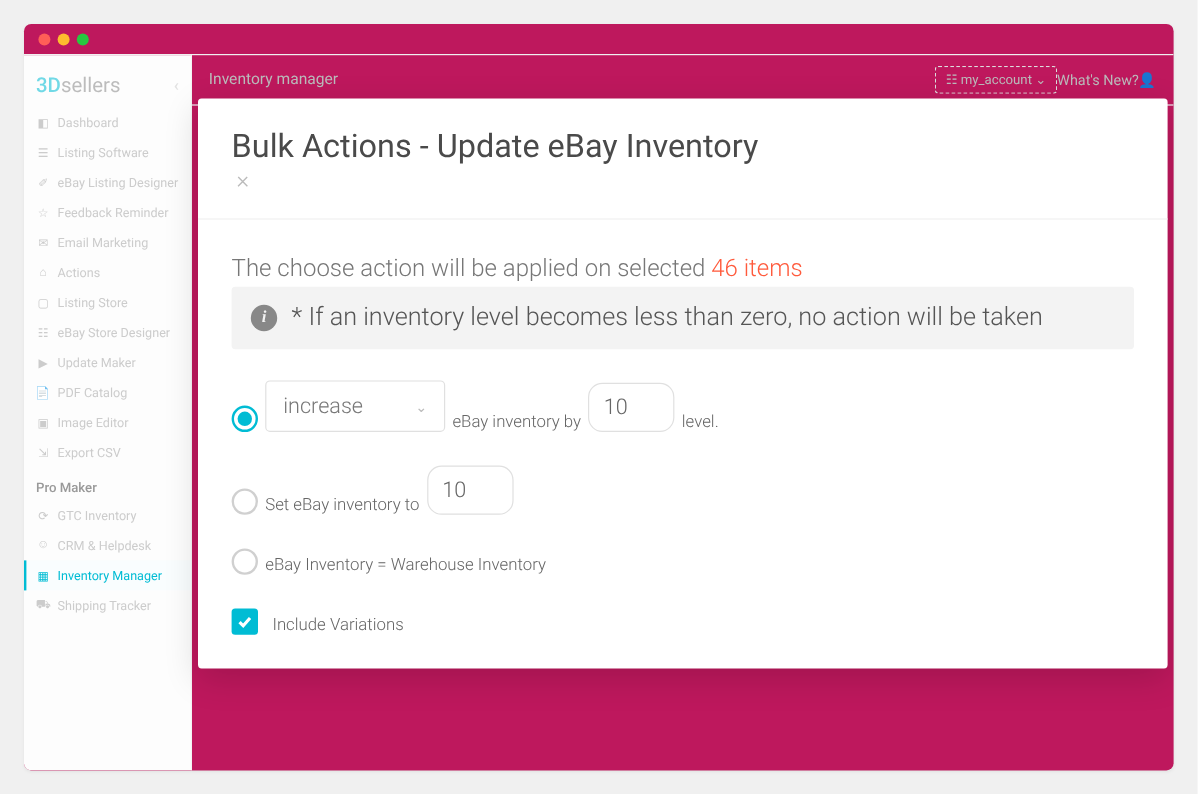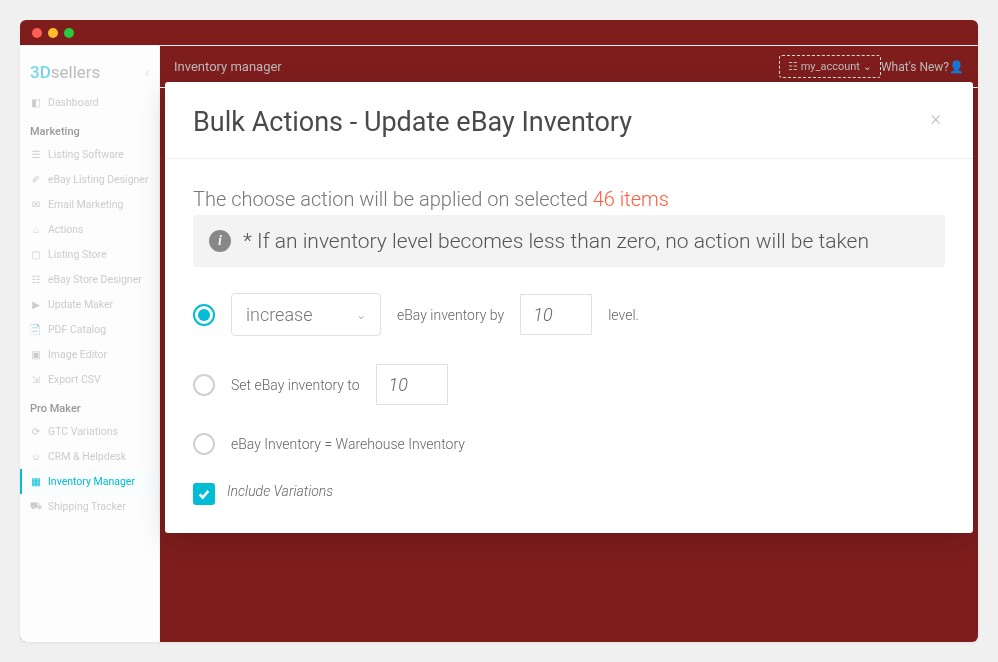--- a/index.html
+++ b/index.html
@@ -1,17 +1,17 @@
 <!DOCTYPE html>
 <html><head>
   <meta charset="utf-8">
   <style>
     * { margin: 0; padding: 0; box-sizing: border-box; font-family: -apple-system, BlinkMacSystemFont, "Segoe UI", Roboto, Helvetica, Arial, sans-serif; }
     body { background: #f0f0f0; width: 998px; height: 662px; overflow: hidden; padding: 20px; }
-    .browser-window { background: #7f1d1d; border-radius: 6px; width: 958px; height: 622px; box-shadow: 0 1px 3px rgba(0,0,0,0.06); overflow: hidden; position: relative; }
+    .browser-window { background: #be185d; border-radius: 6px; width: 958px; height: 622px; box-shadow: 0 1px 3px rgba(0,0,0,0.06); overflow: hidden; position: relative; }
     .window-titlebar { height: 26px; display: flex; align-items: center; padding-left: 12px; gap: 6px; border-bottom: 1px solid #f0f0f0; }
     .traffic-light { width: 10px; height: 10px; border-radius: 50%; }
     .tl-red { background: #ff5f57; }
     .tl-yellow { background: #febc2e; }
     .tl-green { background: #28c840; }
     .app-body { display: flex; height: calc(100% - 26px); }
     .sidebar { width: 140px; background: #fdfdfd; border-right: 1px solid #f3f3f3; padding-top: 8px; color: #c9c9c9; font-size: 11px; }
     .logo { padding: 8px 10px; font-size: 17px; font-weight: 500; display: flex; align-items: center; justify-content: space-between; opacity: 0.55; }
     .logo-3d { color: #00bcd4; }
     .logo-sellers { color: #888; font-weight: 400; }
@@ -21,38 +21,38 @@
     .side-item.active { border-left: 2px solid #00bcd4; color: #00bcd4; background: #f9fdfe; padding-left: 8px; }
     .side-item.active .icon-placeholder { color: #00bcd4; }
     .icon-placeholder { width: 12px; height: 12px; display: inline-flex; align-items: center; justify-content: center; font-size: 10px; color: #cccccc; }
     .main-area { flex: 1; position: relative; }
     .topbar { height: 42px; border-bottom: 1px solid #f0f0f0; display: flex; align-items: center; padding: 0 14px; color: #bbb; font-size: 13px; justify-content: space-between; }
     .topbar-right { display: flex; align-items: center; gap: 0; font-size: 12px; }
     .acct-btn { border: 1px dashed #ddd; padding: 4px 8px; border-radius: 3px; font-size: 11px; }
     
     .modal-backdrop { position: absolute; top: 0; left: 0; right: 0; bottom: 0; display: flex; justify-content: center; align-items: flex-start; padding-top: 36px; }
     .modal { width: 808px; background: #fff; border-radius: 3px; box-shadow: 0 8px 28px rgba(0,0,0,0.15); padding: 0 0 28px 0; }
-    .modal-header { padding: 24px 28px 20px; border-bottom: 1px solid #f0f0f0; display: flex; justify-content: space-between; align-items: flex-start; }
+    .modal-header { padding: 24px 28px 20px; border-bottom: 1px solid #f0f0f0; display: flex; justify-content: space-between; align-items: flex-start; flex-direction: column; }
     .modal-title { font-size: 27px; font-weight: 400; color: #4a4a4a; }
     .modal-close { font-size: 20px; color: #bbb; cursor: pointer; font-weight: 300; padding: 0 4px; }
     .modal-body { padding: 28px 28px 0; }
     .action-summary { font-size: 20px; color: #777; font-weight: 300; margin-bottom: 4px; }
     .action-summary .count { color: #ff5a3c; }
     .info-banner { background: #f3f3f3; border-radius: 3px; padding: 14px 16px; display: flex; align-items: center; gap: 12px; margin-bottom: 26px; }
     .info-icon { width: 22px; height: 22px; border-radius: 50%; background: #888; color: #f3f3f3; font-style: italic; font-family: Georgia, serif; font-weight: bold; font-size: 14px; display: flex; align-items: center; justify-content: center; flex-shrink: 0; }
     .info-text { font-size: 21px; color: #555; font-weight: 300; }
-    .option-row { display: flex; align-items: center; gap: 16px; margin-bottom: 28px; }
+    .option-row { display: flex; align-items: flex-end; gap: 6px; margin-bottom: 28px; }
     .radio { width: 22px; height: 22px; border-radius: 50%; border: 2px solid #d0d0d0; cursor: pointer; display: flex; align-items: center; justify-content: center; flex-shrink: 0; }
     .radio.selected { border-color: #00bcd4; }
     .radio.selected::after { content: ''; width: 12px; height: 12px; border-radius: 50%; background: #00bcd4; }
     .select-box { border: 1px solid #e0e0e0; border-radius: 4px; padding: 10px 14px; font-size: 18px; color: #777; font-weight: 300; display: flex; align-items: center; gap: 14px; cursor: pointer; min-width: 150px; justify-content: space-between; }
     .select-box .chev { font-size: 12px; color: #bbb; }
-    .num-input { border: 1px solid #e0e0e0; border-radius: 1px; padding: 9px 12px; font-size: 18px; color: #666; font-weight: 300; width: 72px; font-family: inherit; font-style: italic; }
+    .num-input { border: 1px solid #e0e0e0; border-radius: 12px; padding: 9px 12px; font-size: 18px; color: #666; font-weight: 300; width: 72px; font-family: inherit; }
     .row-text { font-size: 14px; color: #666; font-weight: 300; }
-    .checkbox-row { display: flex; align-items: flex-start; gap: 12px; margin-top: 4px; font-style: italic; }
+    .checkbox-row { display: flex; align-items: flex-end; gap: 12px; margin-top: 4px; }
     .checkbox { width: 22px; height: 22px; border-radius: 3px; background: #00bcd4; display: flex; align-items: center; justify-content: center; cursor: pointer; }
     .check-svg { width: 14px; height: 14px; stroke: #fff; stroke-width: 3; fill: none; }
   </style>
 </head>
 <body>
 
 <div class="browser-window">
   <div class="window-titlebar">
     <div class="traffic-light tl-red"></div>
     <div class="traffic-light tl-yellow"></div>
@@ -63,28 +63,31 @@
       <div class="logo">
         <span>
           <span class="logo-3d">3D</span><span class="logo-sellers">sellers</span>
         </span>
         <span class="chevron-left">‹</span>
       </div>
       <div class="side-item">
           <span class="icon-placeholder">◧</span>
           <span>Dashboard</span>
         </div>
-      <div class="side-group-label">Marketing</div>
       <div class="side-item">
           <span class="icon-placeholder">☰</span>
           <span>Listing Software</span>
         </div>
       <div class="side-item">
           <span class="icon-placeholder">✐</span>
           <span>eBay Listing Designer</span>
+        </div>
+      <div class="side-item">
+          <span class="icon-placeholder">☆</span>
+          <span>Feedback Reminder</span>
         </div>
       <div class="side-item">
           <span class="icon-placeholder">✉</span>
           <span>Email Marketing</span>
         </div>
       <div class="side-item">
           <span class="icon-placeholder">⌂</span>
           <span>Actions</span>
         </div>
       <div class="side-item">
@@ -107,21 +110,21 @@
           <span class="icon-placeholder">▣</span>
           <span>Image Editor</span>
         </div>
       <div class="side-item">
           <span class="icon-placeholder">⇲</span>
           <span>Export CSV</span>
         </div>
       <div class="side-group-label">Pro Maker</div>
       <div class="side-item">
           <span class="icon-placeholder">⟳</span>
-          <span>GTC Variations</span>
+          <span>GTC Inventory</span>
         </div>
       <div class="side-item">
           <span class="icon-placeholder">☺</span>
           <span>CRM &amp; Helpdesk</span>
         </div>
       <div class="side-item active">
           <span class="icon-placeholder">▦</span>
           <span>Inventory Manager</span>
         </div>
       <div class="side-item">

